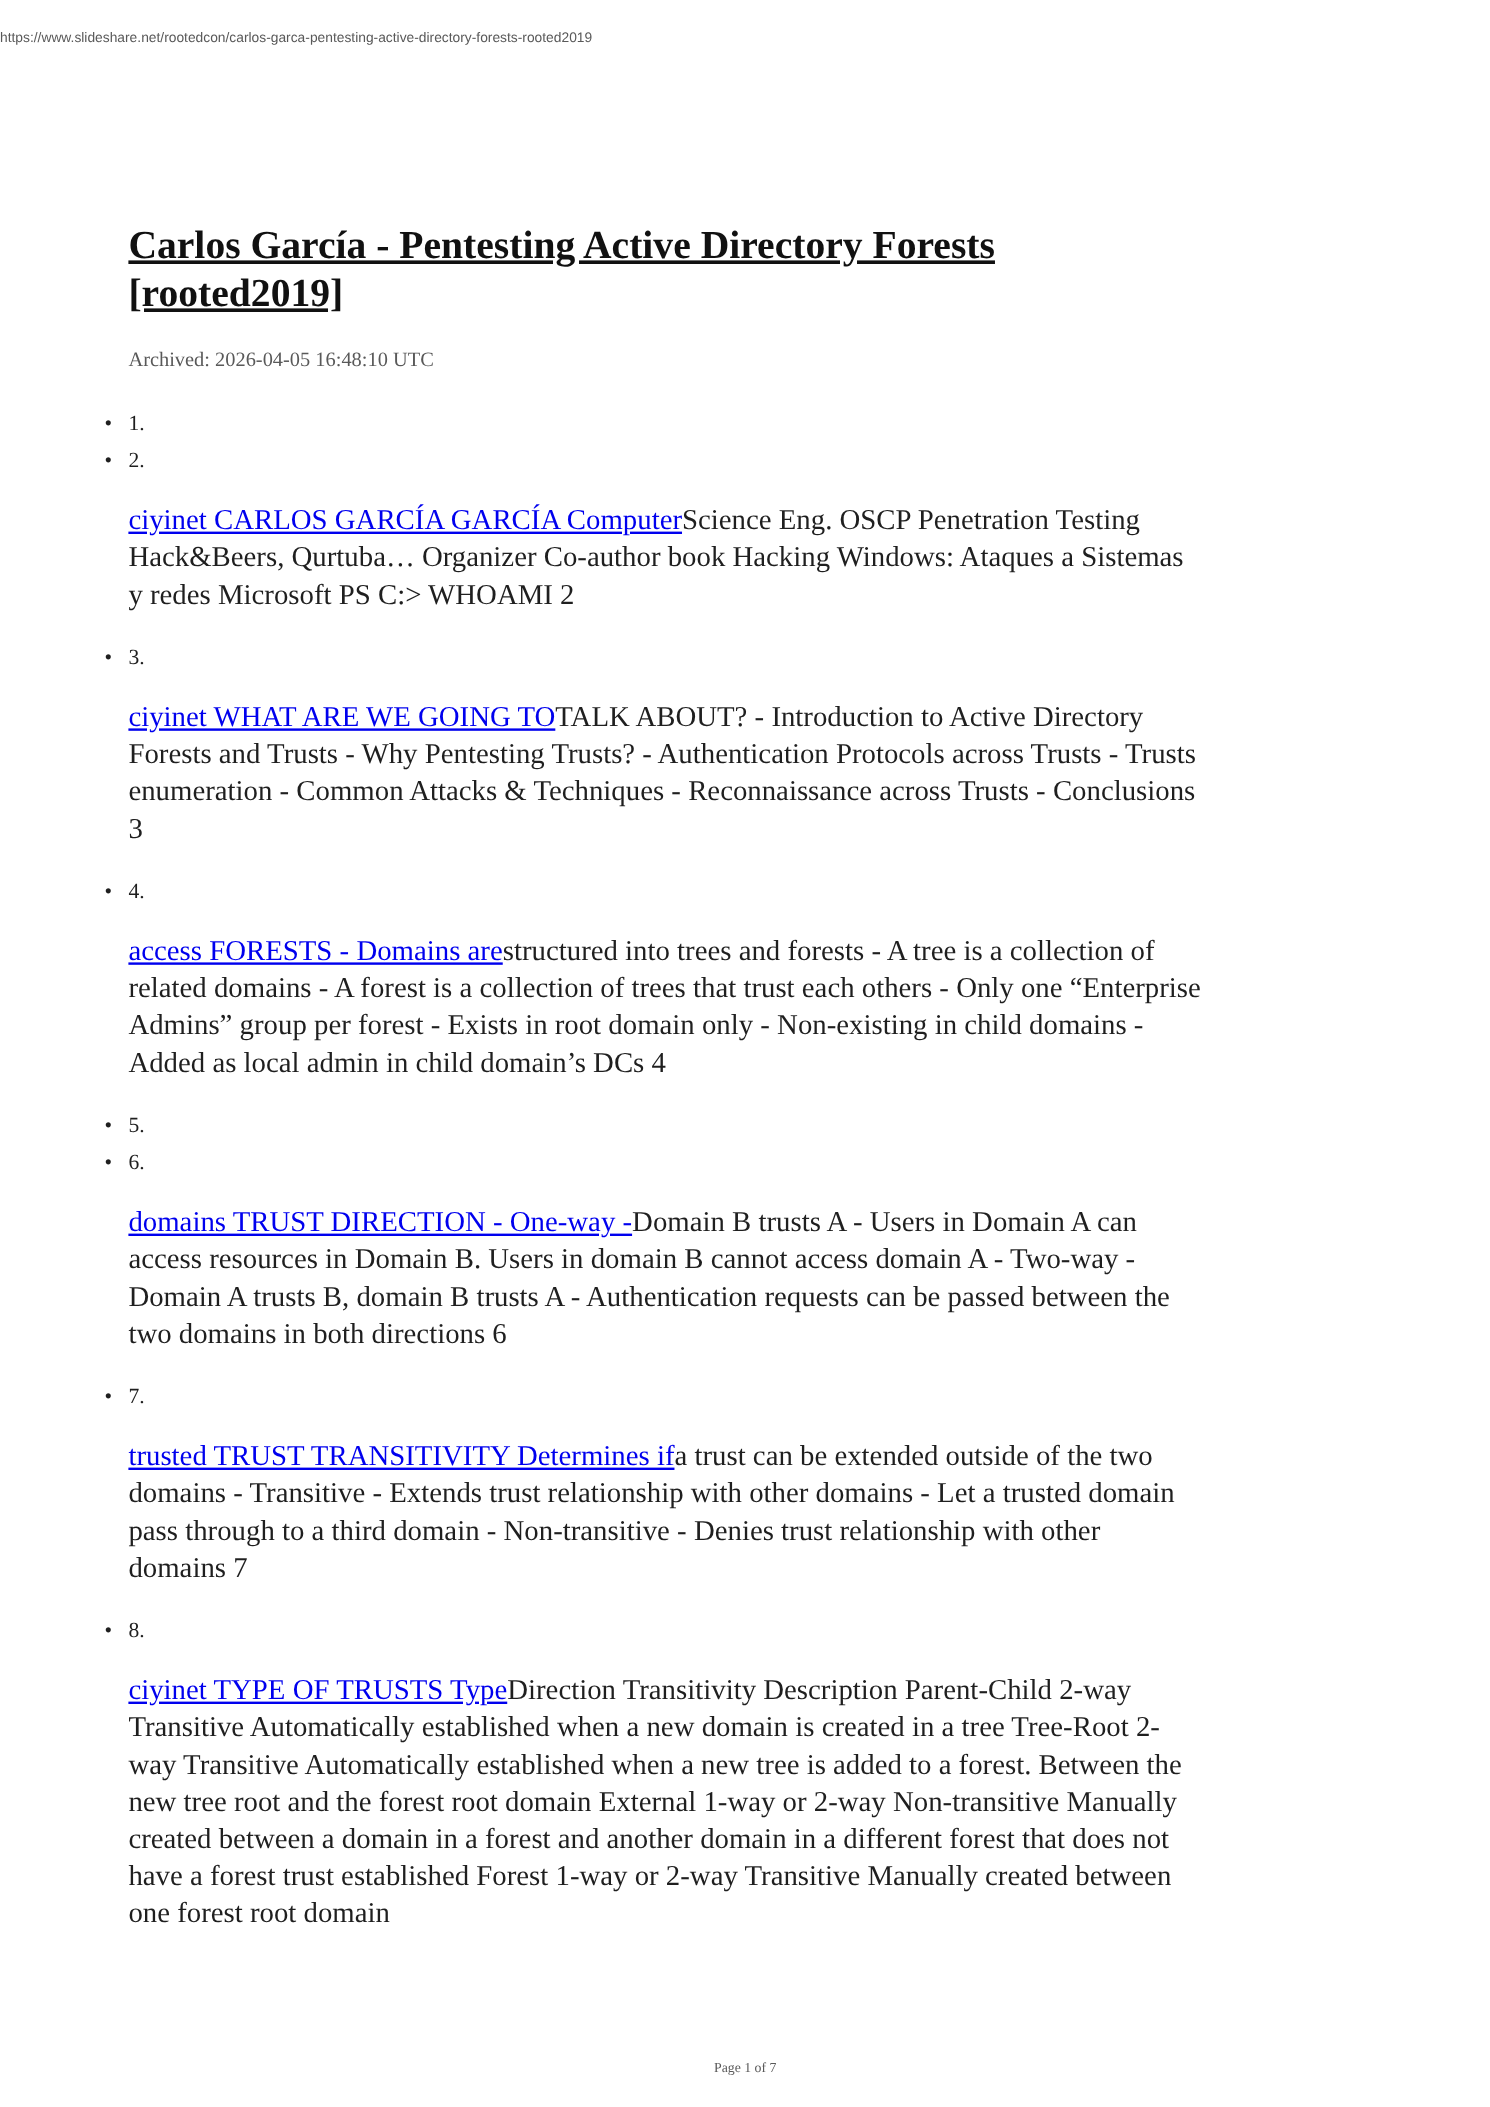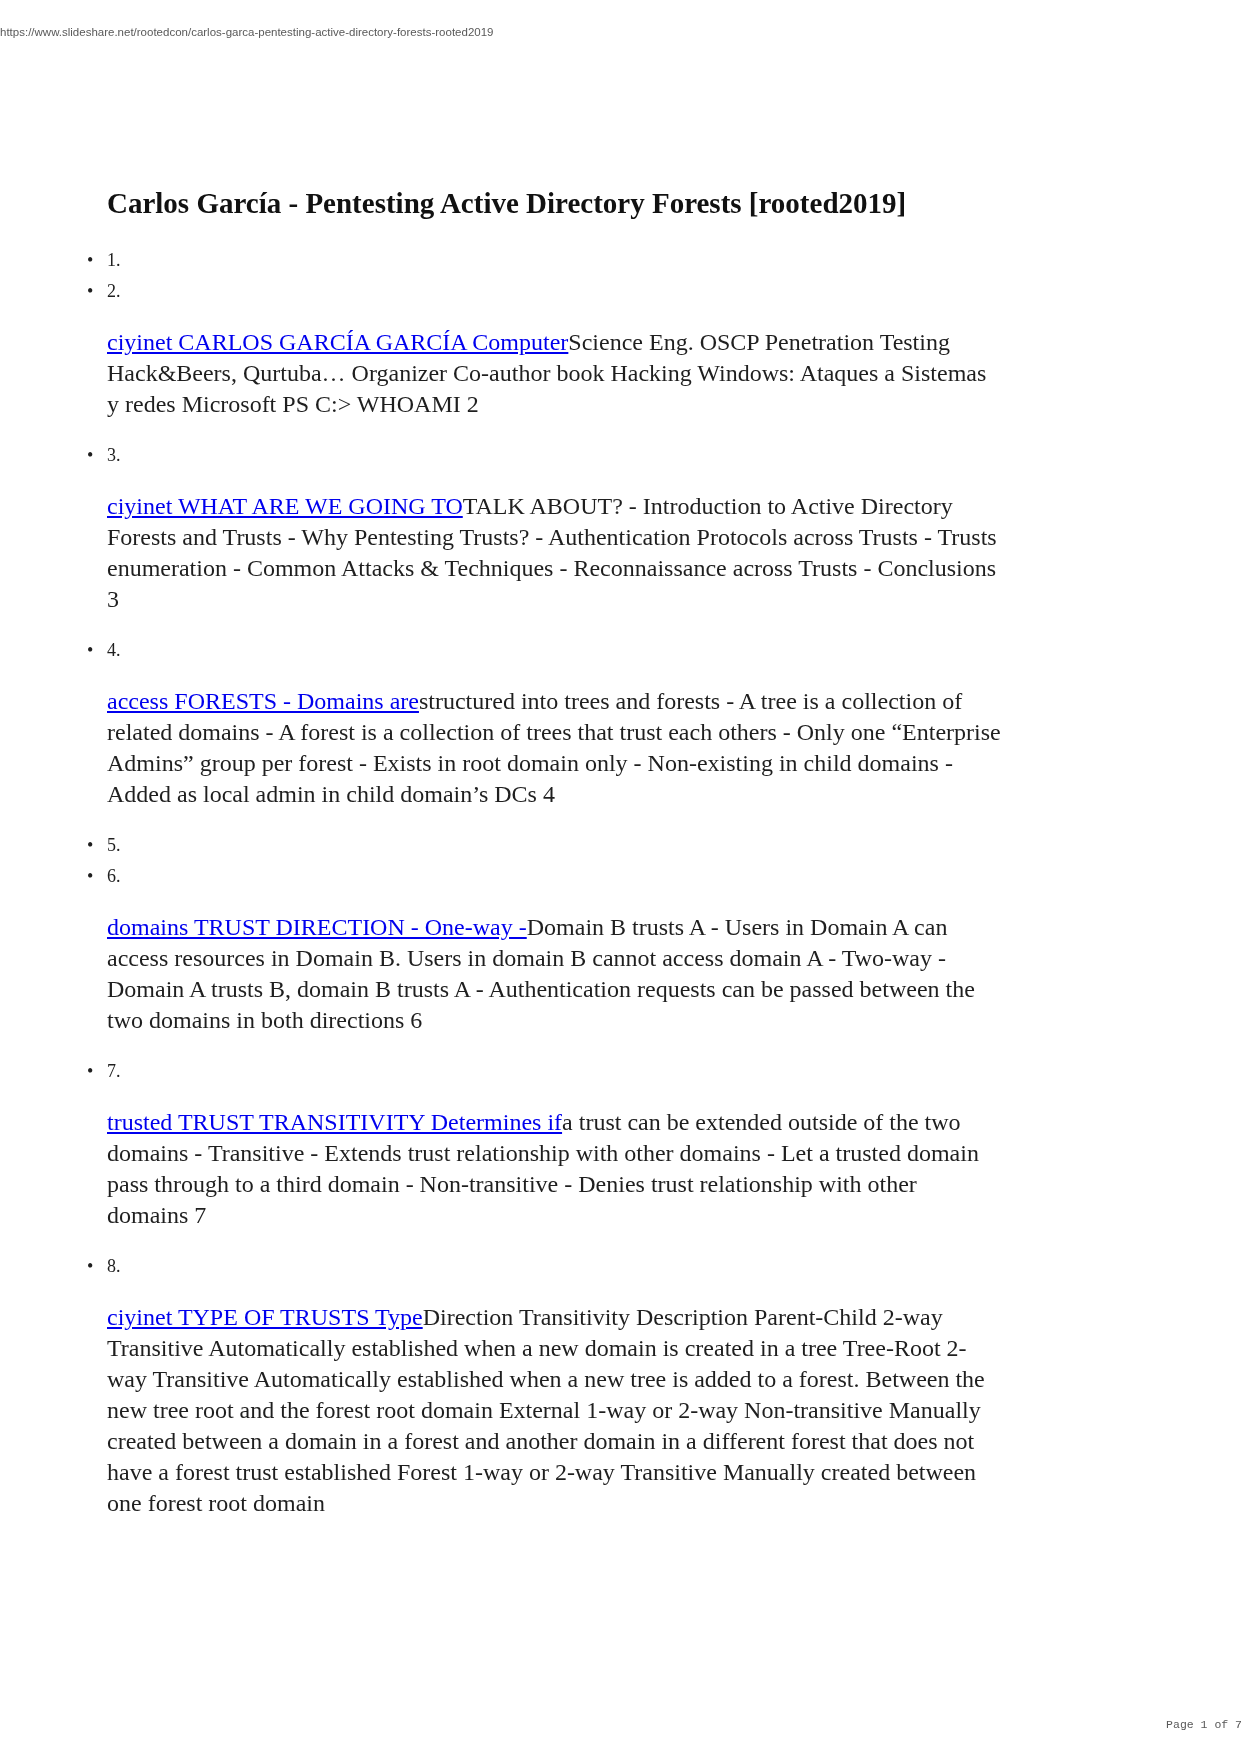--- a/index.html
+++ b/index.html
@@ -20,25 +20,26 @@
     font-size: 11.5px;
     color: #595959;
   }
   .content {
     position: absolute;
     left: 107px;
     top: 186px;
     width: 897px;
   }
   h1.page-title {
-    font-size: 29px;
+    font-size: 33px;
     line-height: 1.2;
     font-weight: bold;
     color: #111111;
     margin: 0 0 24px 0;
+    text-decoration: underline;
   }
   .archived {
     font-size: 17px;
     color: #595959;
     margin: 0 0 26px 0;
     line-height: 22px;
   }
   ul.slide-list {
     list-style: none;
     margin: 0;
@@ -65,33 +66,34 @@
   ul.slide-list a {
     color: #0000EE;
     text-decoration: underline;
     cursor: pointer;
   }
   .page-footer {
     position: absolute;
     top: 1718px;
     left: 0;
     width: 100%;
-    text-align: right;
-    font-family: Liberation Mono, monospace;
+    text-align: center;
+    font-family: Liberation Serif, serif;
     font-size: 11.5px;
     color: #595959;
   }
 </style>
 </head>
 <body>
 
 <div class="archive-url">https://www.slideshare.net/rootedcon/carlos-garca-pentesting-active-directory-forests-rooted2019</div>
 
 <div class="content">
   <h1 class="page-title">Carlos García - Pentesting Active Directory Forests [rooted2019]</h1>
+  <div class="archived">Archived: 2026-04-05 16:48:10 UTC</div>
 
   <ul class="slide-list">
     <li>
       <span>1.</span>
     </li>
     <li>
       <span>2.</span>
       <p><a>ciyinet CARLOS GARCÍA GARCÍA Computer</a><span>Science Eng. OSCP Penetration Testing Hack&amp;Beers, Qurtuba… Organizer Co-author book Hacking Windows: Ataques a Sistemas y redes Microsoft PS C:&gt; WHOAMI 2</span></p>
     </li>
     <li>

